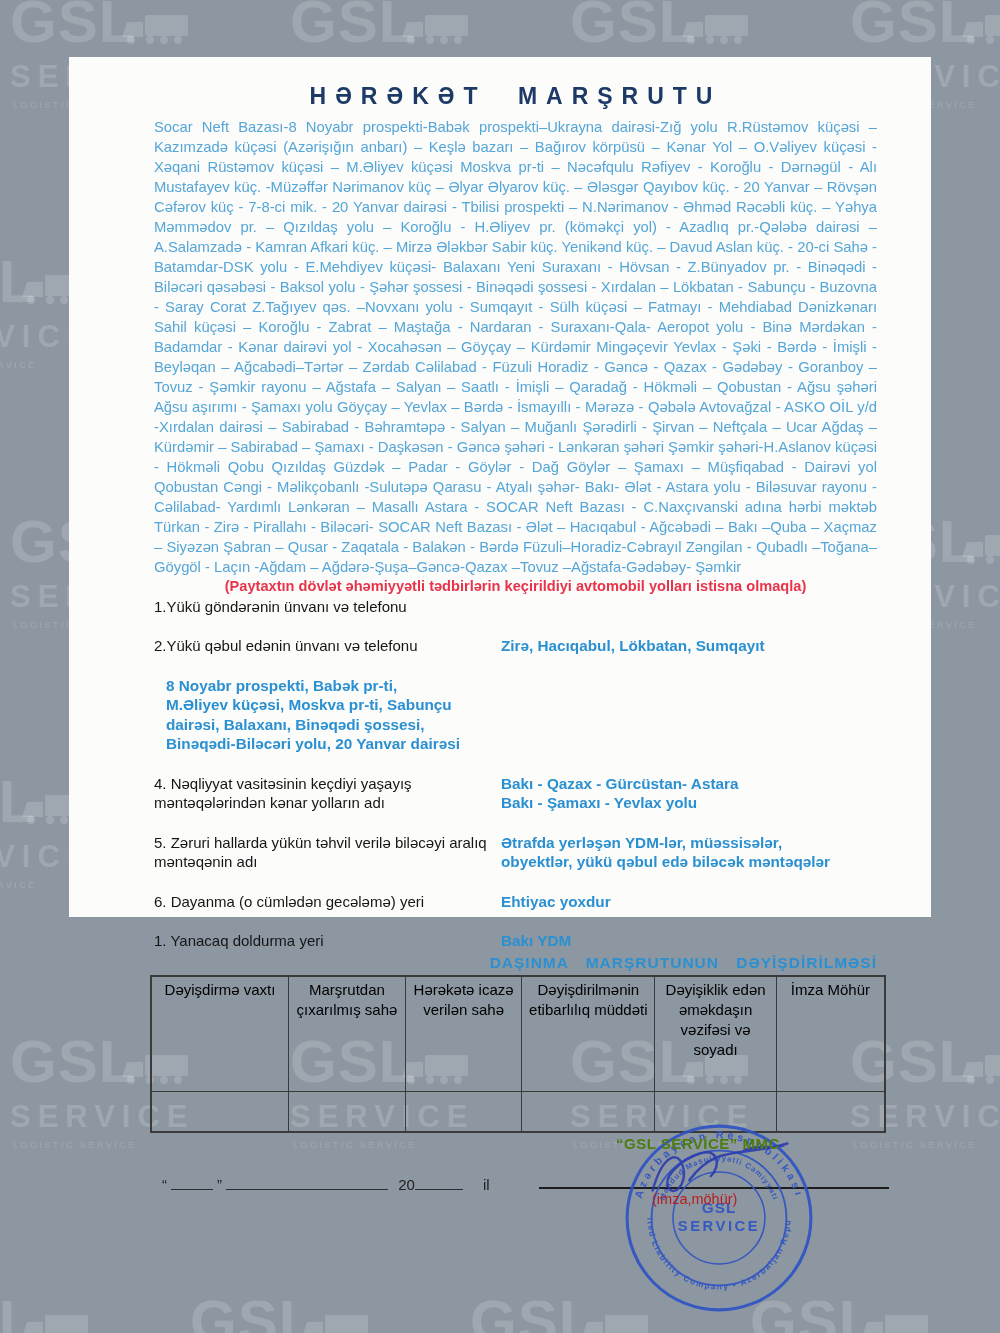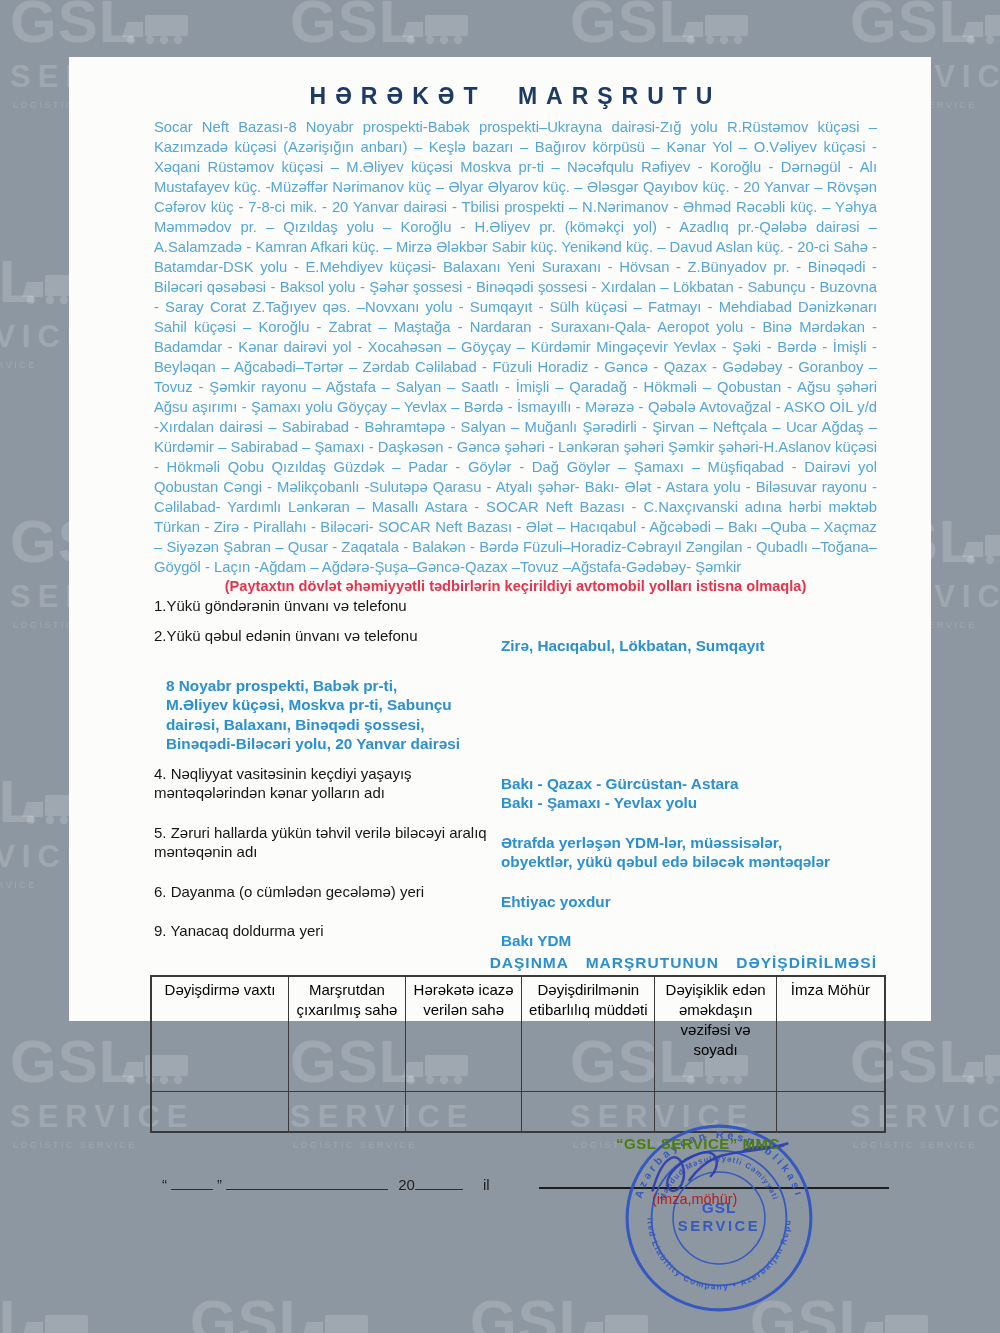--- a/index.html
+++ b/index.html
@@ -7,29 +7,29 @@
           font-family:"Liberation Sans",sans-serif;}
   
   .wm-layer{position:absolute;inset:0;z-index:0;}
   .wm-tile{position:absolute;width:250px;color:rgba(255,255,255,0.17);user-select:none;}
   .wm-logo-row{display:flex;align-items:flex-end;}
   .wm-gsl{font-size:60px;font-weight:bold;line-height:.9;letter-spacing:1px;}
   .wm-truck{width:70px;height:42px;margin-left:-16px;}
   .wm-service{font-size:31px;font-weight:bold;letter-spacing:7px;margin-top:10px;}
   .wm-caption{font-size:9px;letter-spacing:2.5px;margin-top:5px;padding-left:3px;}
   
-  .page{position:absolute;left:69px;top:57px;width:862px;height:964px;background:#fcfcfa;
+  .page{position:absolute;left:69px;top:57px;width:862px;height:860px;background:#fcfcfa;
         z-index:2;box-sizing:border-box;padding:26px 54px 0 85px;}
   .doc-title{margin:0 0 7px 0;text-align:center;font-size:23px;font-weight:bold;
              letter-spacing:9px;word-spacing:16px;color:#1d3a66;}
   .route{margin:0;font-size:14.8px;line-height:20px;text-align:justify;color:#55a6d8;}
   .red-note{margin:1px 0 2px 0;text-align:center;font-size:14.6px;font-weight:bold;color:#e8334b;}
   
   .qa{font-size:15px;line-height:19.5px;color:#161616;}
-  .qa-row{display:flex;align-items:center;}
+  .qa-row{display:flex;align-items:flex-end;}
   .qa-label{width:335px;flex:none;}
   .qa-answer{flex:1;padding-left:12px;font-weight:bold;color:#2a90d2;white-space:pre-line;font-size:15.3px;margin-top:20px;}
   
   .tbl-title{margin:3px 0 3px 0;text-align:right;font-size:15.5px;font-weight:bold;color:#2a90d2;
              letter-spacing:1px;word-spacing:12px;}
   table.change{border-collapse:collapse;width:736px;margin-left:-4px;border:2px solid #3a3a3a;}
   table.change th,table.change td{border:1.6px solid #3a3a3a;}
   table.change th{font-weight:normal;font-size:15px;line-height:20px;color:#000000;text-align:center;
                   vertical-align:top;padding:3px 5px 6px 5px;height:116px;box-sizing:border-box;}
   td.empty-cell{height:37px;}
@@ -447,21 +447,21 @@
       <div class="qa-row">
         <div class="qa-label">5. Zəruri hallarda yükün təhvil verilə biləcəyi aralıq məntəqənin adı</div>
         <div class="qa-answer">Ətrafda yerləşən YDM-lər, müəssisələr,
 obyektlər, yükü qəbul edə biləcək məntəqələr</div>
       </div>
       <div class="qa-row">
         <div class="qa-label">6. Dayanma (o cümlədən gecələmə) yeri</div>
         <div class="qa-answer">Ehtiyac yoxdur</div>
       </div>
       <div class="qa-row">
-        <div class="qa-label">9. Yanacaq doldurma yeri</div>
+        <div class="qa-label">1. Yanacaq doldurma yeri</div>
         <div class="qa-answer">Bakı  YDM</div>
       </div>
     </div>
 
     <div class="tbl-title">DAŞINMA MARŞRUTUNUN DƏYİŞDİRİLMƏSİ</div>
 
     <table class="change">
       <colgroup>
         <col style="width:138px">
           <col style="width:117px">

